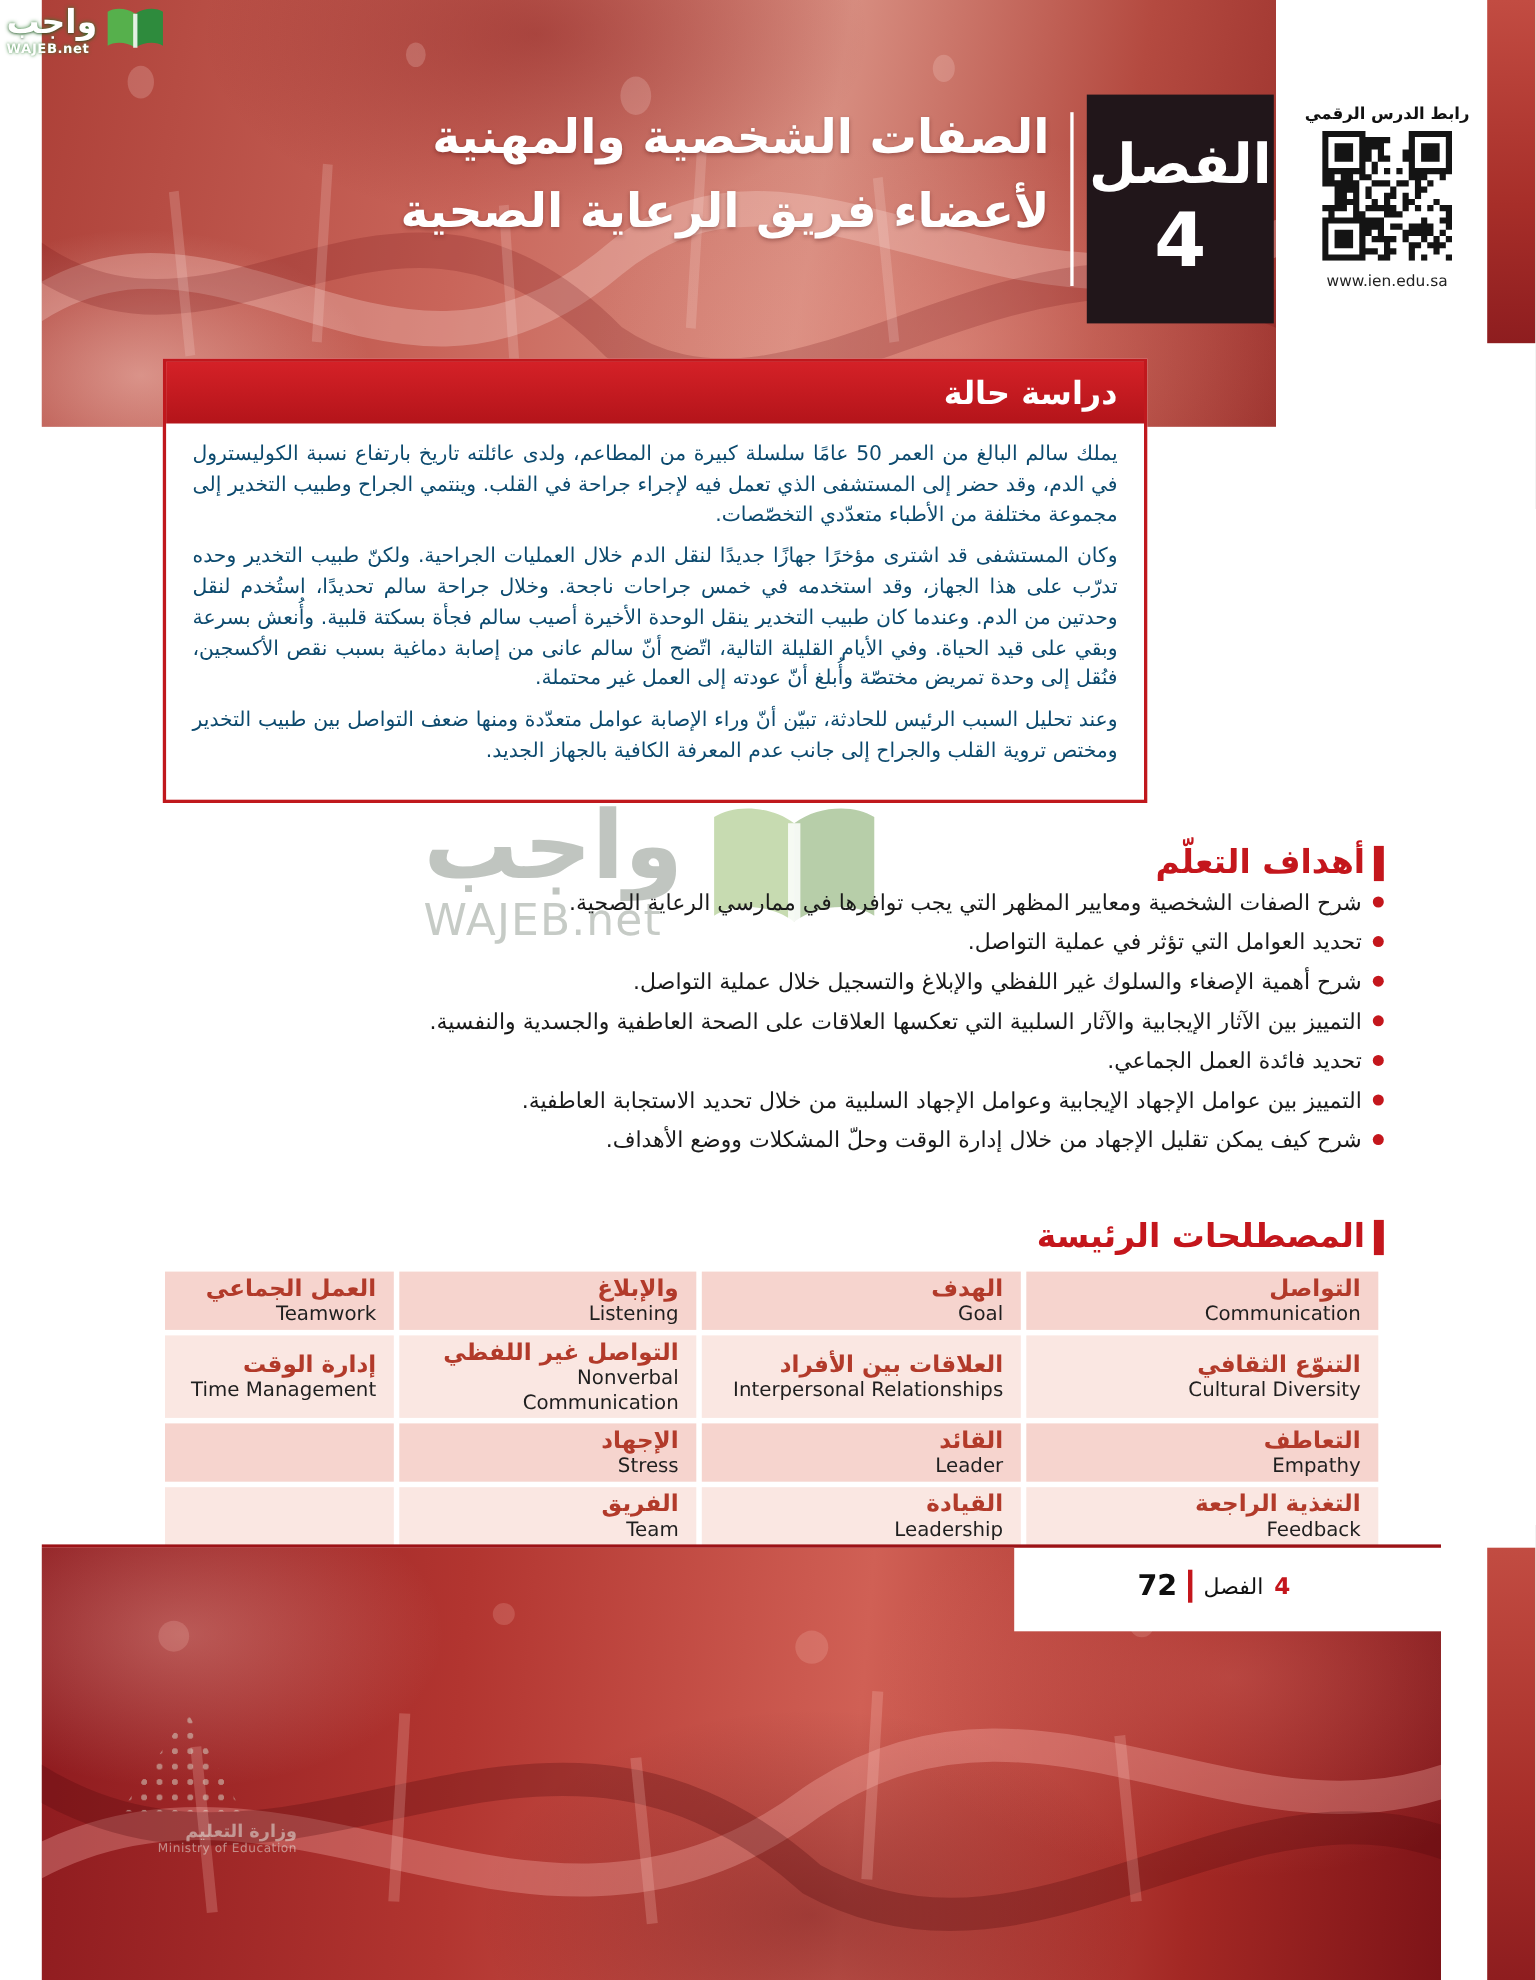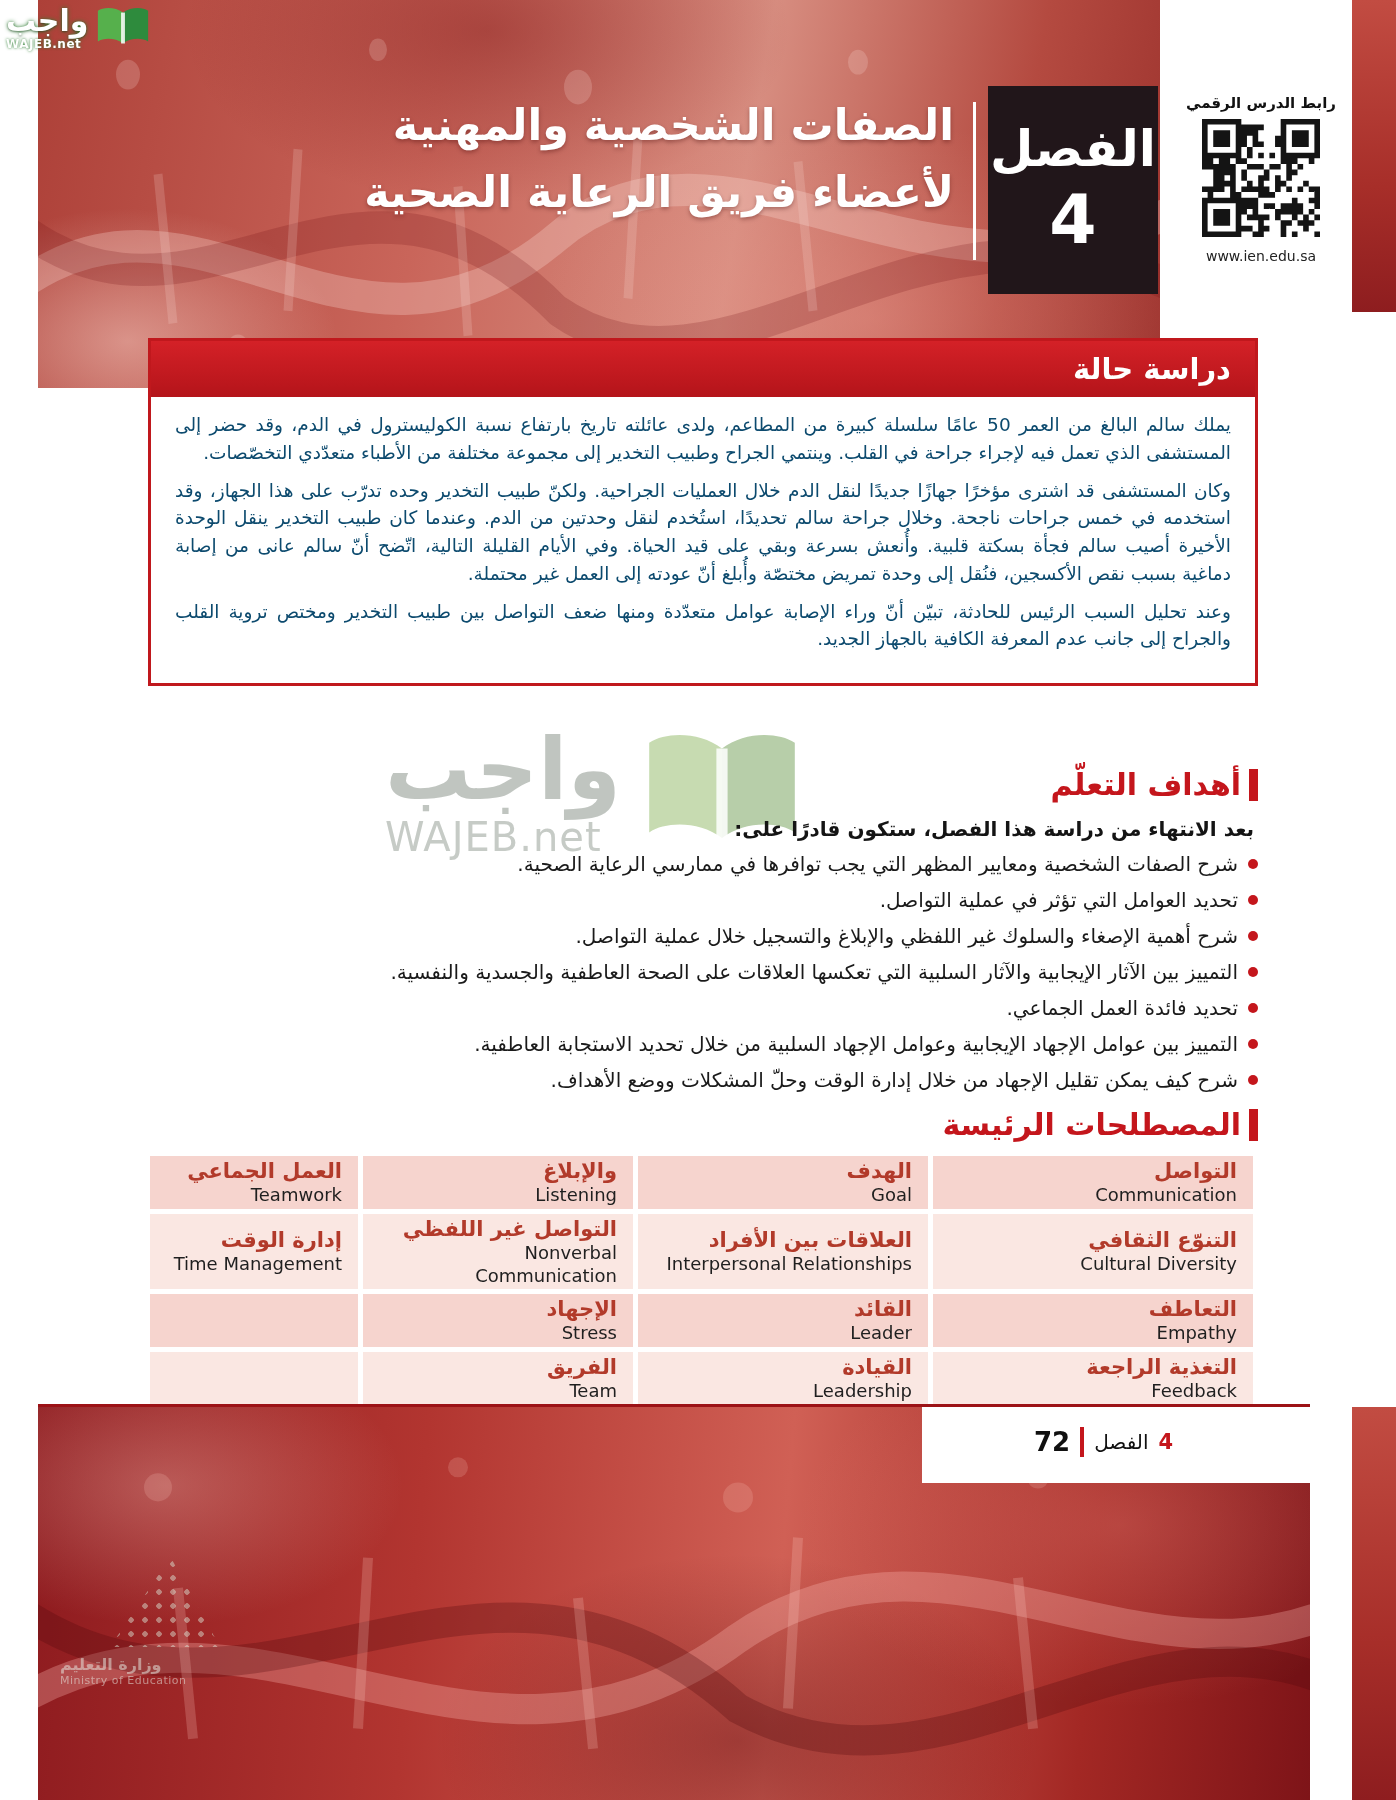--- a/index.html
+++ b/index.html
@@ -39,21 +39,21 @@
   .qr-panel{position:absolute;left:1170px;top:94px;width:182px;text-align:center;z-index:2;}
   .qr-caption{font-size:15px;font-weight:bold;color:#111;margin-bottom:7px;direction:rtl;}
   .qr-svg{width:118px;height:118px;background:#fff;display:inline-block;}
   .qr-url{font-size:14px;color:#222;margin-top:7px;}
   
   .edge-strip{position:absolute;left:1352px;width:44px;
     background:linear-gradient(180deg,#c24c42,#a72e29 60%,#8e1d1f);}
   .edge-strip.top{top:0;height:312px;}
   .edge-strip.bottom{top:1407px;height:393px;}
   
-  .case-box{position:absolute;left:148px;top:338px;width:1110px;border:3px solid #c0181d;background:#fff;z-index:2;box-sizing:border-box;}
+  .case-box{position:absolute;left:148px;top:326px;width:895px;border:3px solid #c0181d;background:#fff;z-index:2;box-sizing:border-box;}
   .case-header{height:56px;background:linear-gradient(180deg,#d42127,#b4141a);color:#fff;
     font-size:29px;font-weight:bold;line-height:56px;text-align:right;padding-right:24px;direction:rtl;}
   .case-body{padding:14px 24px 20px;direction:rtl;text-align:justify;font-size:18.5px;line-height:1.5;color:#0c4a6e;}
   .case-body p{margin:0 0 10px;}
   
   .watermark{position:absolute;left:385px;top:726px;display:flex;align-items:flex-start;gap:16px;opacity:.55;z-index:1;}
   .wm-text{text-align:left;}
   .wm-ar{font-size:86px;font-weight:bold;color:#8e978e;line-height:1.0;}
   .wm-en{font-size:40px;color:#98a198;letter-spacing:1px;margin-top:2px;}
   .wm-book{width:170px;height:140px;opacity:.8;}
@@ -84,21 +84,21 @@
       radial-gradient(ellipse 420px 260px at 55% 85%, rgba(90,8,12,.4), transparent 72%),
       radial-gradient(ellipse 460px 260px at 85% 30%, rgba(230,130,120,.35), transparent 70%),
       linear-gradient(95deg,#8e1b1f 0%,#b23530 30%,#d06055 58%,#a32824 82%,#7e1418 100%);
   }
   .page-notch{position:absolute;right:0;top:0;width:388px;height:76px;background:#ffffff;}
   .pager{position:absolute;left:112px;top:20px;display:flex;align-items:center;gap:10px;}
   .pg-num{font-size:26px;font-weight:bold;color:#101010;}
   .pg-bar{width:4px;height:30px;background:#c4161c;flex:none;}
   .pg-ch-label{font-size:20px;color:#101010;}
   .pg-ch-num{font-size:21px;font-weight:bold;color:#c4161c;}
-  .ministry{position:absolute;left:22px;top:150px;width:210px;opacity:.5;text-align:left;color:#eaf2ea;}
+  .ministry{position:absolute;left:22px;top:150px;width:210px;opacity:.5;text-align:right;color:#eaf2ea;}
   .ministry-dots{
     width:110px;height:90px;margin:0 auto 8px;
     clip-path:polygon(0 100%,55% 0,100% 100%);
     background:radial-gradient(circle, rgba(222,238,222,.9) 2.5px, transparent 3px);
     background-size:14px 14px;
   }
   .min-l1{font-size:16px;font-weight:bold;}
   .min-l2{font-size:11px;letter-spacing:.5px;}
 </style>
 </head>
@@ -180,21 +180,20 @@
       <path d="M30 8 C38 2 50 2 56 6 L56 38 C50 34 38 34 30 40 Z" fill="#5b8f3c"></path>
       <path d="M28 8 h4 v32 h-4 z" fill="#ffffff" opacity=".85"></path>
     </svg>
   </div>
 
   <section class="section objectives">
     <div class="sec-title-row">
       <span class="sec-bar"></span>
       <h2 class="sec-title">أهداف التعلّم</h2>
     </div>
-    <p class="obj-intro">بعد الانتهاء من دراسة هذا الفصل، ستكون قادرًا على:</p>
     <ul class="obj-list">
       <li>
           <span class="dot"></span>
           <span>شرح الصفات الشخصية ومعايير المظهر التي يجب توافرها في ممارسي الرعاية الصحية.</span>
         </li>
       <li>
           <span class="dot"></span>
           <span>تحديد العوامل التي تؤثر في عملية التواصل.</span>
         </li>
       <li>

